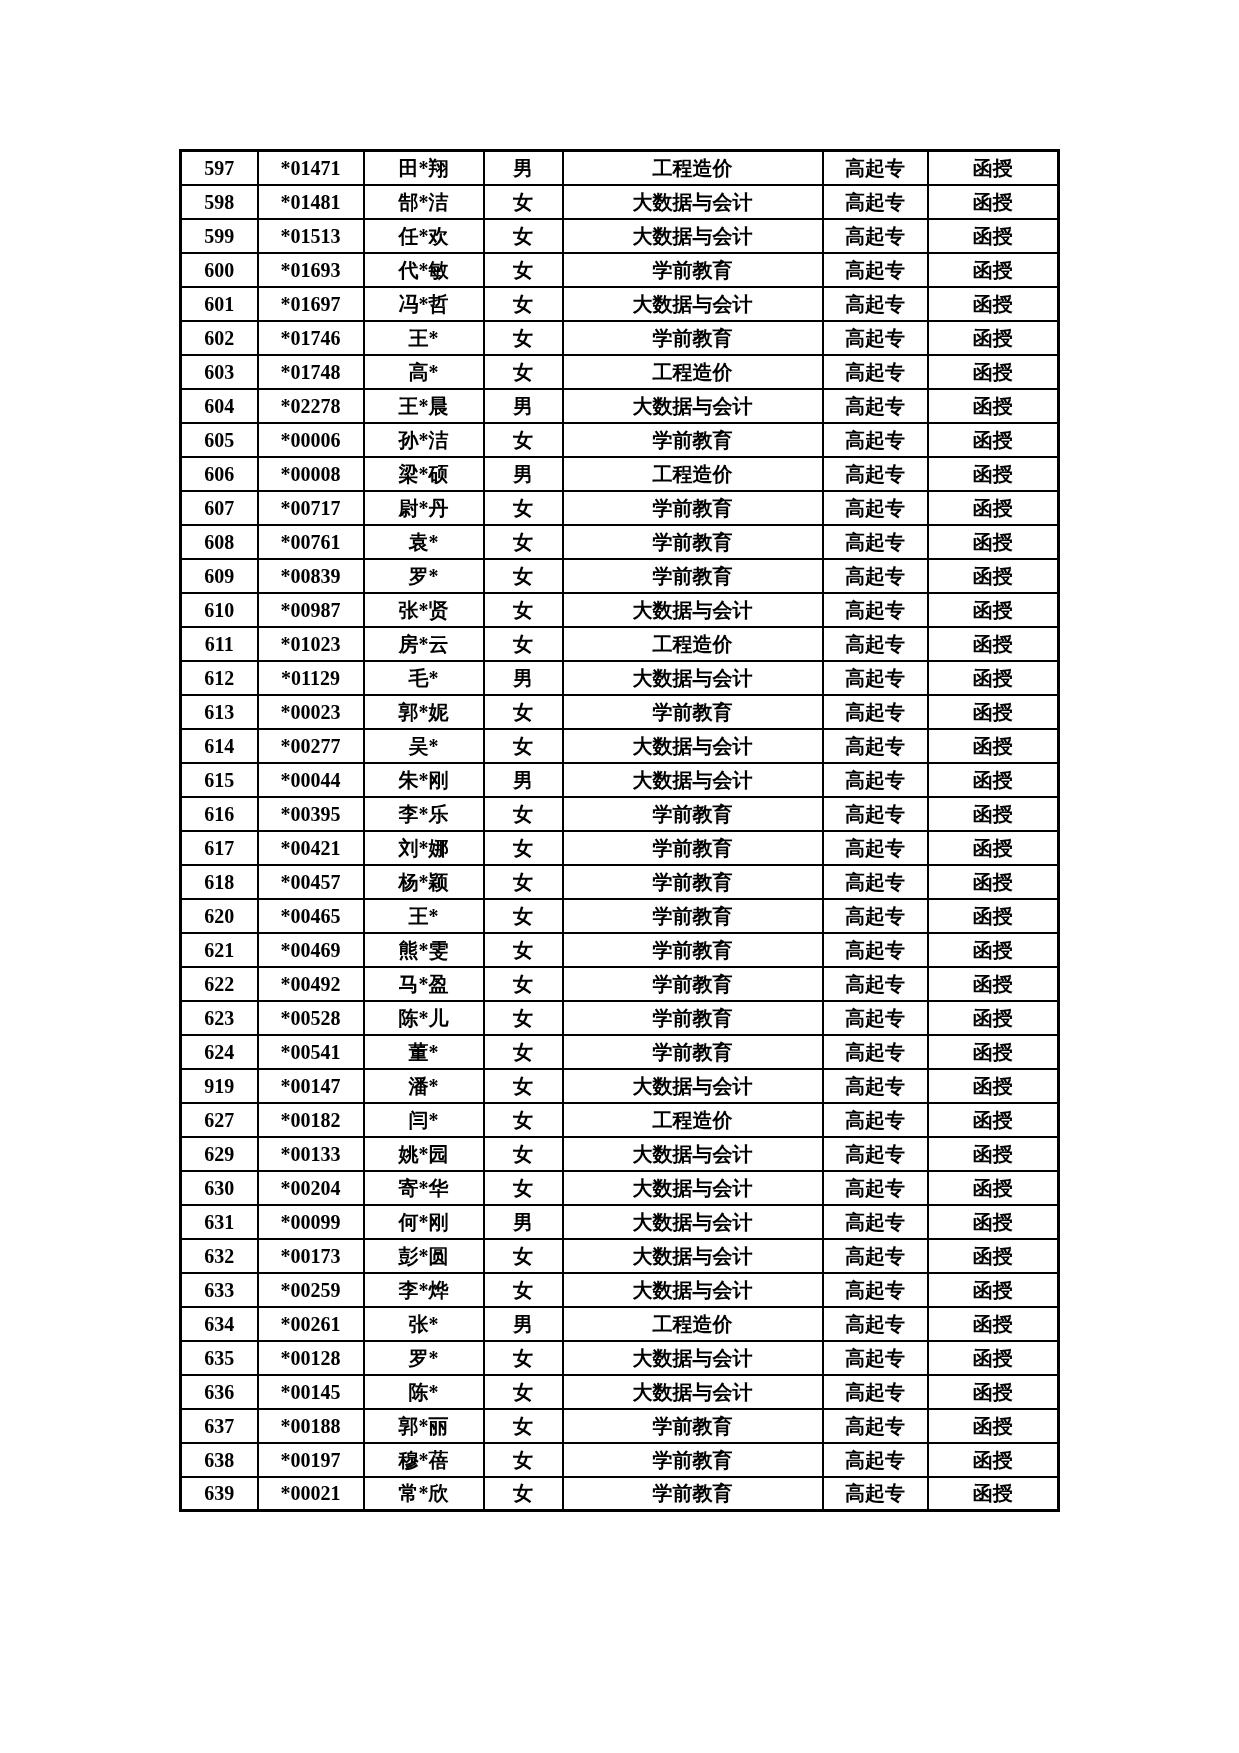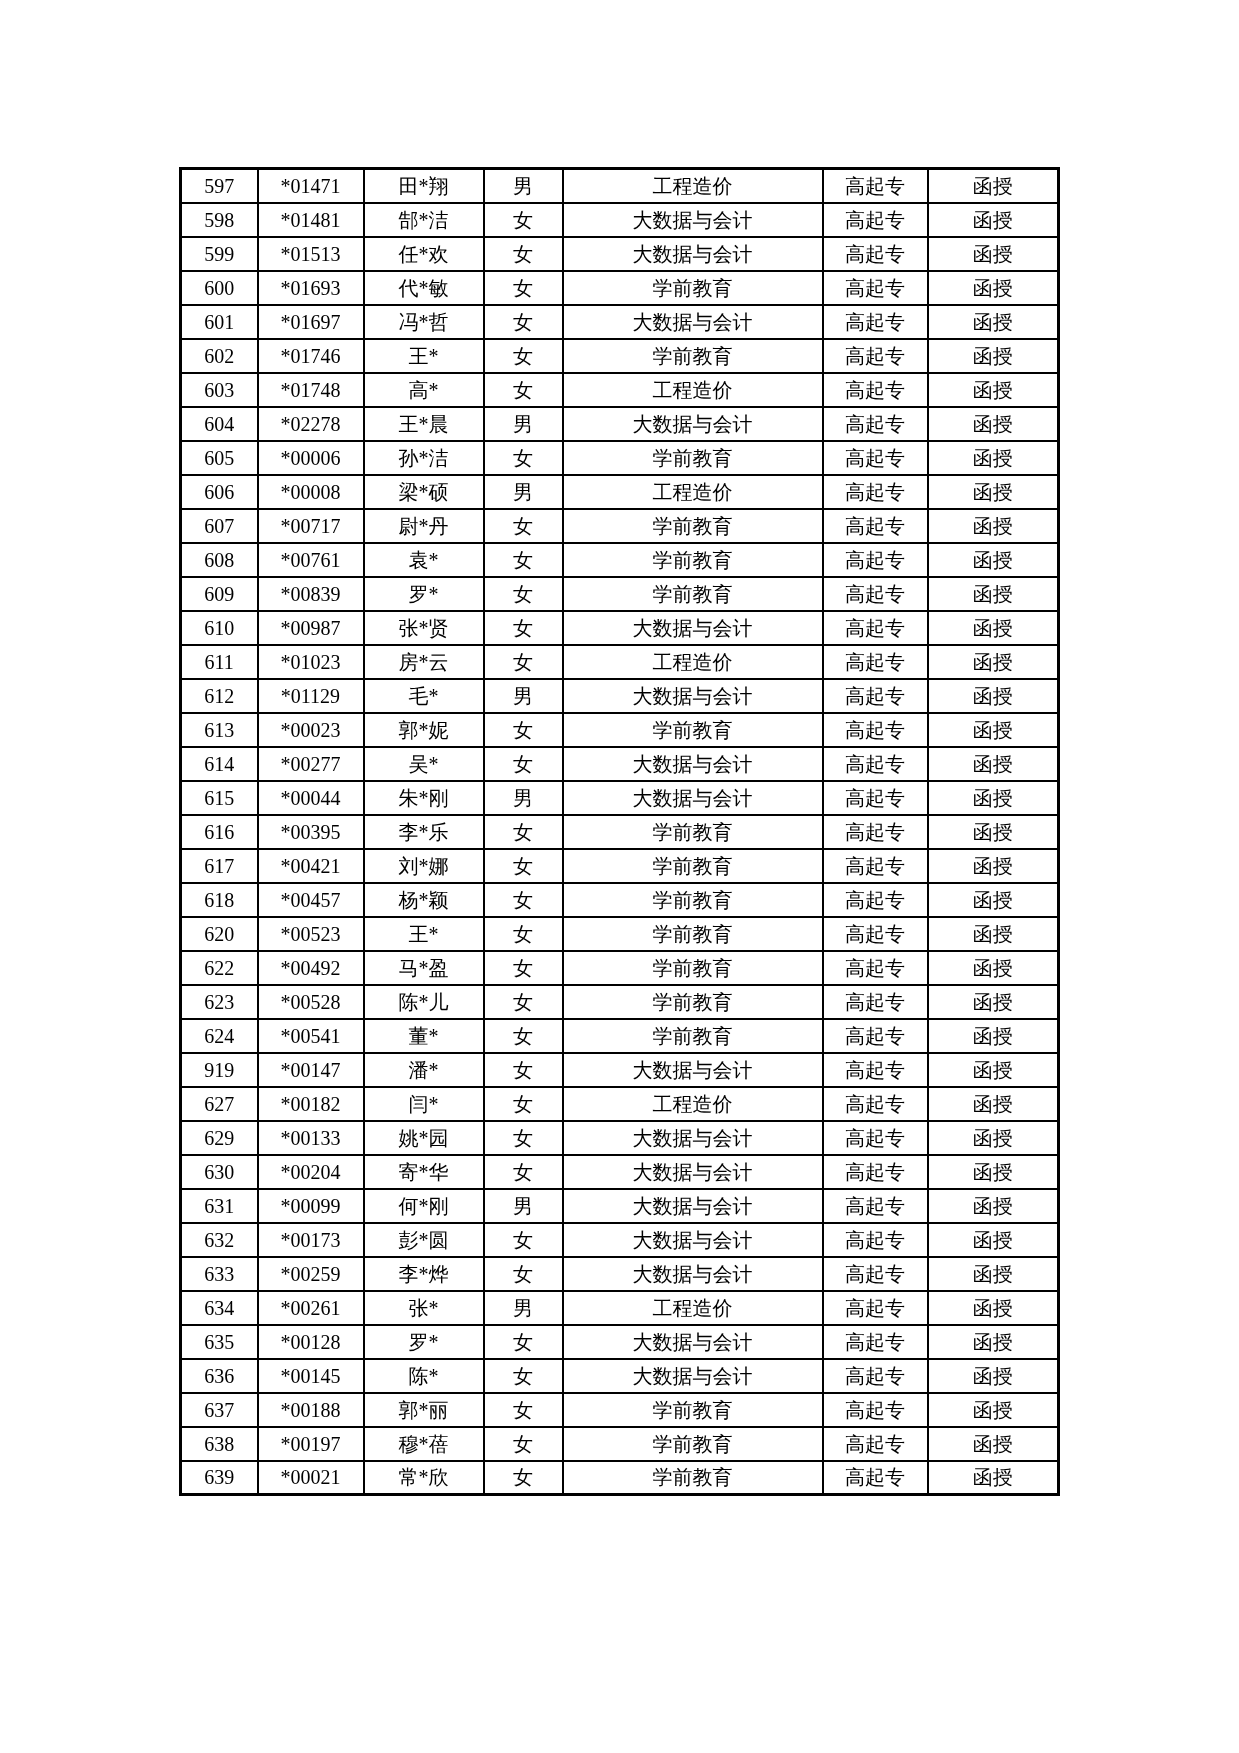--- a/index.html
+++ b/index.html
@@ -18,24 +18,25 @@
     position: absolute;
     left: 0;
     top: 0;
     width: 1239px;
     height: 1753px;
     background: #ffffff;
   }
   table.student-table {
     position: absolute;
     left: 179px;
-    top: 167px;
+    top: 149px;
     border-collapse: collapse;
     table-layout: fixed;
     border: 3px solid #000000;
+    font-weight: bold;
   }
   table.student-table td {
     border: 2px solid #000000;
     text-align: center;
     vertical-align: middle;
     font-size: 20px;
     line-height: 1;
     padding: 0;
     white-space: nowrap;
     overflow: hidden;
@@ -261,22 +262,31 @@
           <td>618</td>
           <td>*00457</td>
           <td>杨*颖</td>
           <td>女</td>
           <td>学前教育</td>
           <td>高起专</td>
           <td>函授</td>
         </tr>
         <tr>
           <td>620</td>
-          <td>*00523</td>
+          <td>*00465</td>
           <td>王*</td>
+          <td>女</td>
+          <td>学前教育</td>
+          <td>高起专</td>
+          <td>函授</td>
+        </tr>
+        <tr>
+          <td>621</td>
+          <td>*00469</td>
+          <td>熊*雯</td>
           <td>女</td>
           <td>学前教育</td>
           <td>高起专</td>
           <td>函授</td>
         </tr>
         <tr>
           <td>622</td>
           <td>*00492</td>
           <td>马*盈</td>
           <td>女</td>

